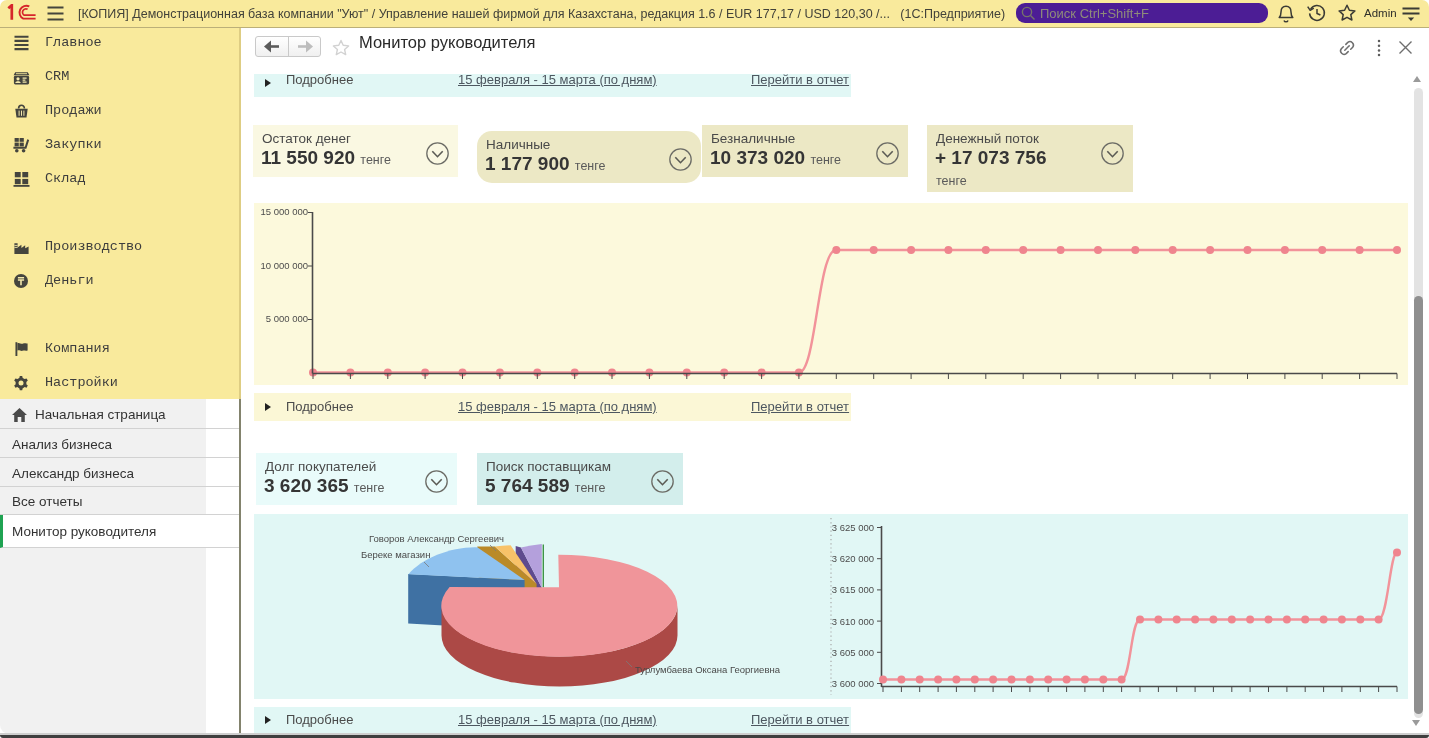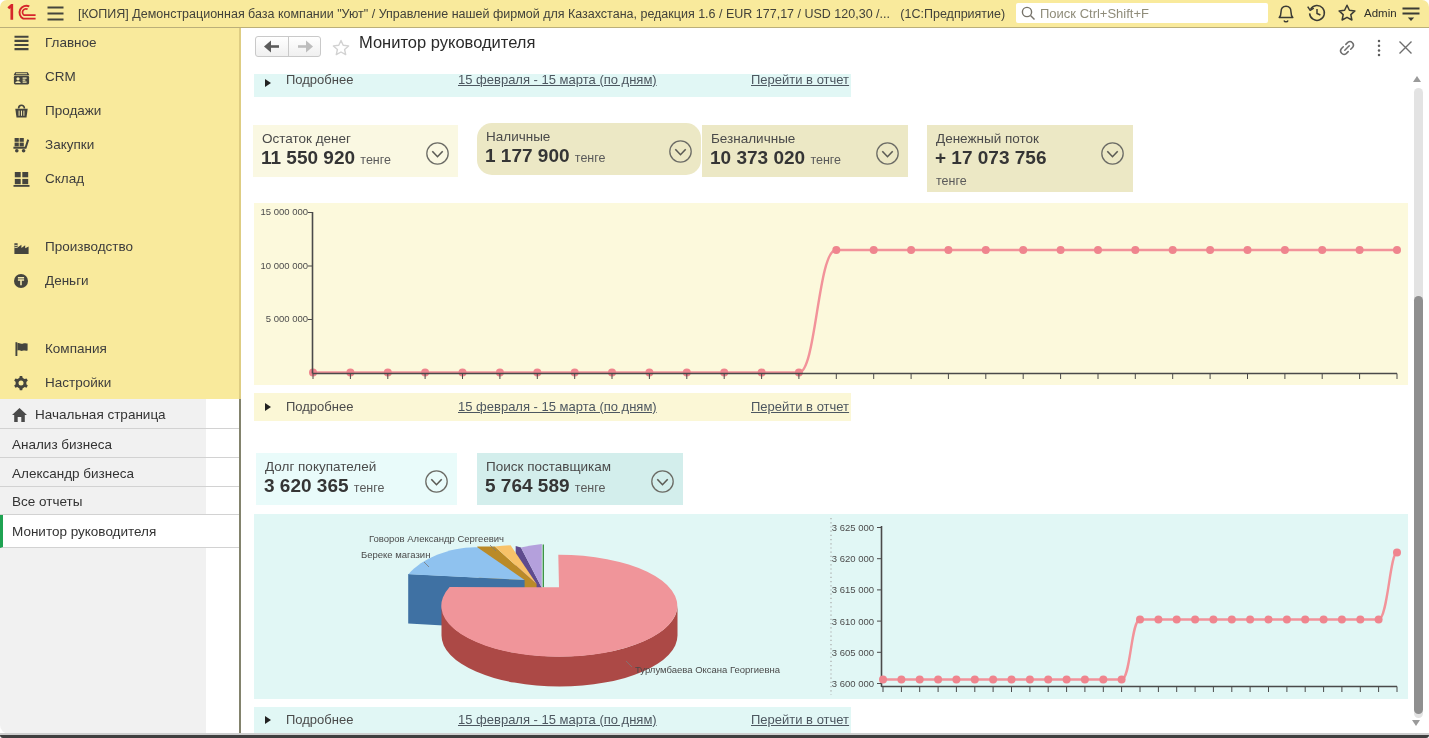--- a/index.html
+++ b/index.html
@@ -7,29 +7,29 @@
   html,body { width:1429px; height:738px; overflow:hidden; background:#fff;
     font-family:"Liberation Sans", sans-serif; }
   #app { position:relative; width:1429px; height:738px; background:#fff; }
   .abs { position:absolute; }
 
   
   #topbar { position:absolute; left:0; top:0; width:1429px; height:28px;
     background:#F9EA9C; border-bottom:1px solid #BBAF79; border-top-left-radius:7px; border-top-right-radius:7px;}
   #topbar .title { position:absolute; left:78px; top:7px; font-size:12.5px; color:#42423a; white-space:nowrap; }
   #searchbox { position:absolute; left:1016px; top:3px; width:252px; height:20px;
-    background:#ffffff; border-radius:2px; }
+    background:#4c1d95; border-radius:9px; }
   #searchbox span { position:absolute; left:24px; top:3px; font-size:13px; color:#8f8c7a; }
   .tb-ic { position:absolute; top:2px; }
 
   
   #sidebar { position:absolute; left:0; top:28px; width:240px; height:371px; background:#F9EA9C; }
   .sb-item { position:absolute; left:0; width:240px; height:34px; }
   .sb-item svg { position:absolute; left:13px; top:8px; }
-  .sb-item span { position:absolute; left:45px; top:8px; font-size:13.5px; color:#3d3d3d; }
+  .sb-item span { position:absolute; left:45px; top:8px; font-size:13.5px; color:#3d3d3d;font-family:Liberation Mono, monospace; }
   #tabs { position:absolute; left:0; top:399px; width:206px; height:335px; background:#F1F1F1; border-bottom-left-radius:9px; }
   .tab { position:absolute; left:0; width:240px; height:29px; border-bottom:1px solid #D2D2D2; }
   .tab span { position:absolute; left:12px; top:8px; font-size:13.5px; color:#333; }
   .tab.sel { background:#fff; border-left:3px solid #1FA352; height:33px; }
   .tab.sel span { left:9px; top:9px; }
   #sb-border-top { position:absolute; left:239px; top:28px; width:2px; height:371px; background:#DECD83; }
   #sb-border-bot { position:absolute; left:239px; top:399px; width:2px; height:334px; background:#83836D; }
 
   
   #chead { position:absolute; left:241px; top:28px; width:1188px; height:34px; background:#fff; }
@@ -256,21 +256,21 @@
     </div>
 
     <div class="card" style="left:12px;top:63px;width:205px;background:#FAF8E2;">
       <span class="t">Остаток денег</span>
       <span class="v">11 550 920 <span class="u">тенге</span></span>
       <svg class="chev" width="23" height="23" viewBox="0 0 23 23">
           <circle cx="11.5" cy="11.5" r="10.7" fill="none" stroke="#6c6c66" stroke-width="1.3"></circle>
           <path d="M6.3 9.3 L11.5 14.7 L16.7 9.3" fill="none" stroke="#5a5a54" stroke-width="1.6"></path>
         </svg>
     </div>
-    <div class="card" style="left:236px;top:61px;width:224px;background:#ECE8C5;border-radius:15px;">
+    <div class="card" style="left:236px;top:69px;width:224px;background:#ECE8C5;border-radius:15px;">
       <span class="t">Наличные</span>
       <span class="v">1 177 900 <span class="u">тенге</span></span>
       <svg class="chev" width="23" height="23" viewBox="0 0 23 23">
           <circle cx="11.5" cy="11.5" r="10.7" fill="none" stroke="#6c6c66" stroke-width="1.3"></circle>
           <path d="M6.3 9.3 L11.5 14.7 L16.7 9.3" fill="none" stroke="#5a5a54" stroke-width="1.6"></path>
         </svg>
     </div>
     <div class="card" style="left:461px;top:63px;width:206px;background:#ECE8C5;padding-left:16px;">
       <span class="t">Безналичные</span>
       <span class="v">10 373 020 <span class="u">тенге</span></span>

